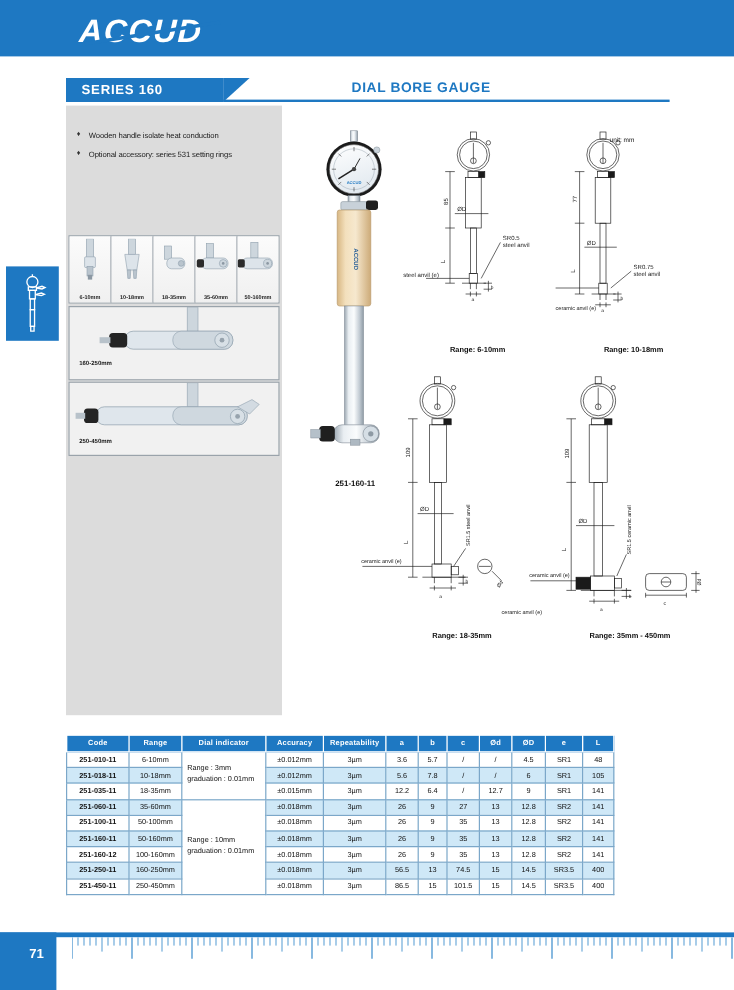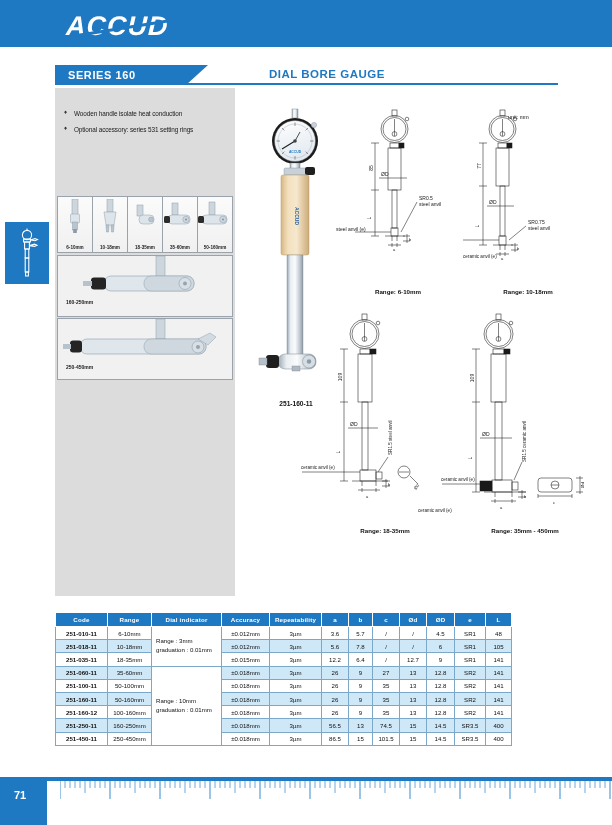--- a/index.html
+++ b/index.html
@@ -43,21 +43,21 @@
   }
   .series-tab-text{
     position:absolute; left:68px; top:69px;
     font-size:11px; font-weight:bold; color:#ffffff; letter-spacing:.6px;
   }
   .title-underline{
     position:absolute; left:186px; top:83px; width:372px; height:2px;
     background:#1e78c2;
   }
   .page-title{
-    position:absolute; left:232px; top:68px;
+    position:absolute; left:256px; top:68px;
     font-size:11.5px; font-weight:bold; color:#1e78c2; letter-spacing:.5px;padding-left:37px;
   }
 
   
   .side-tab{
     position:absolute; left:5px; top:222px; width:44px; height:62px;
     background:#1e78c2;
   }
   .side-tab svg{ position:absolute; left:9px; top:6px; }
 
@@ -150,21 +150,21 @@
   
   .footer-bar{
     position:absolute; left:0; top:777px; width:612px; height:4px;
     background:#1e78c2;
   }
   .page-num-box{
     position:absolute; left:0; top:777px; width:47px; height:48px;
     background:#1e78c2;
   }
   .page-num{
-    position:absolute; left:0; top:789px; width:25px; text-align:center;
+    position:absolute; left:0; top:789px; width:47px; text-align:center;
     font-size:11px; font-weight:bold; color:#ffffff;padding-left:14px;
   }
   .ruler{
     position:absolute; left:60px; top:781px; width:552px; height:26px;
   }
 </style>
 </head>
 <body>
 
 <div class="top-banner"></div>

